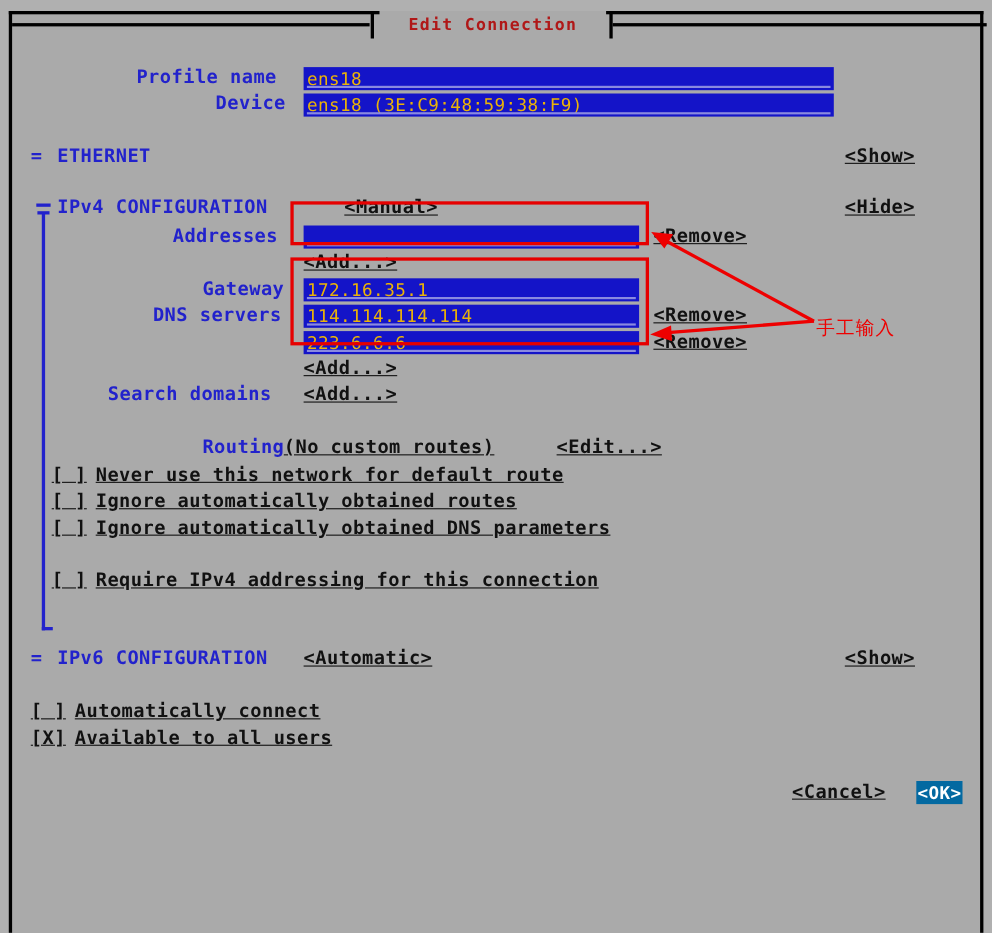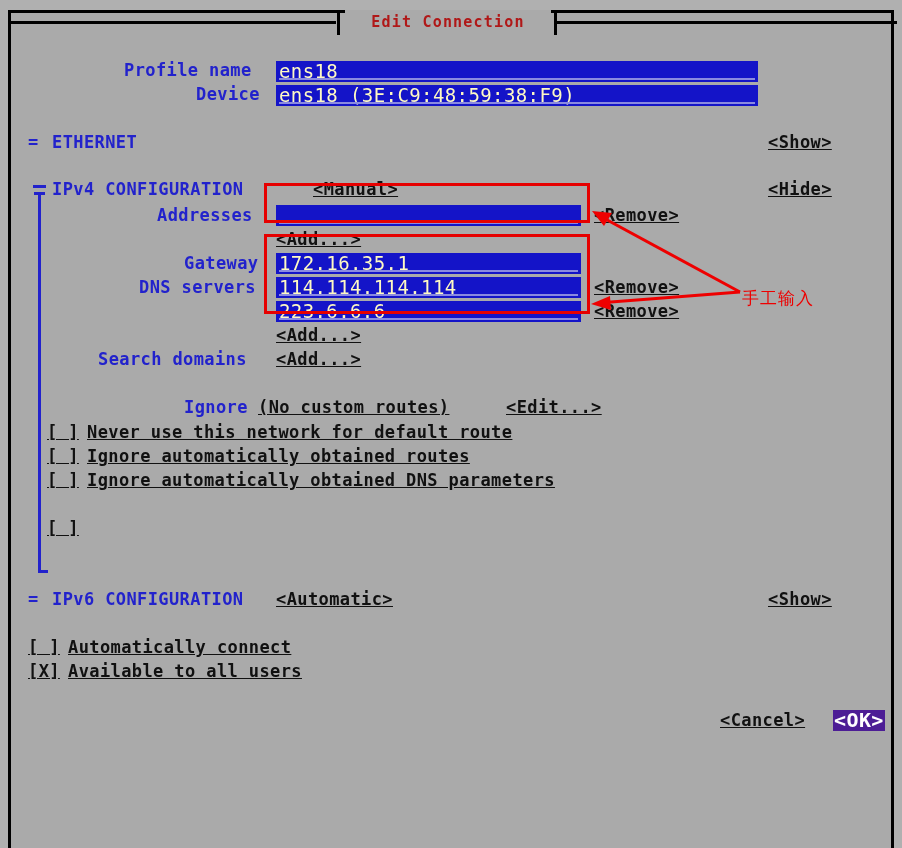--- a/index.html
+++ b/index.html
@@ -87,22 +87,22 @@
     position: absolute;
     background: #1414c8;
     height: 21px;
     box-sizing: border-box;
     overflow: hidden;
   }
   .field .val {
     position: absolute;
     left: 3px;
     top: 1px;
-    color: #fef9c3;
-    font-size: 19px;
+    color: #eab308;
+    font-size: 16px;
     line-height: 19px;
     white-space: pre;
     letter-spacing: 0.4px;
   }
   .field .rule {
     position: absolute;
     left: 3px;
     bottom: 2px;
     right: 3px;
     height: 2px;
@@ -161,24 +161,24 @@
     color: #ee0000;
     font-size: 17px;
     font-family: "DejaVu Sans", "Liberation Sans", sans-serif;
     white-space: pre;
     letter-spacing: 1px;
   }
 
   
   .btn-ok {
     position: absolute;
-    background: #4c1d95;
+    background: #0369a1;
     color: #ffffff;
     font-weight: bold;
-    font-size: 20px;
+    font-size: 16px;
     line-height: 21px;
     padding: 0 1px;
     white-space: pre;
     letter-spacing: 0.4px;
   }
 </style>
 </head>
 <body>
 
 <div id="screen">
@@ -244,34 +244,35 @@
       <span class="val">223.6.6.6</span>
       <span class="rule"></span>
     </div>
     <div class="t lbl-black" style="left:583px; top:289px;">&lt;Remove&gt;</div>
 
     <div class="t lbl-black" style="left:265px; top:313px;">&lt;Add...&gt;</div>
 
     <div class="t lbl-blue" style="left:87px; top:337px;">Search domains</div>
     <div class="t lbl-black" style="left:265px; top:337px;">&lt;Add...&gt;</div>
 
-    <div class="t lbl-blue" style="left:173px; top:385px;">Ignore</div>
+    <div class="t lbl-blue" style="left:173px; top:385px;">Routing</div>
     <div class="t lbl-black" style="left:247px; top:385px;text-align:center;">(No custom routes)</div>
     <div class="t lbl-black" style="left:495px; top:385px;">&lt;Edit...&gt;</div>
 
     <div class="t lbl-black" style="left:36px; top:410px;">[ ]</div>
     <div class="t lbl-black" style="left:76px; top:410px;">Never use this network for default route</div>
 
     <div class="t lbl-black" style="left:36px; top:434px;">[ ]</div>
     <div class="t lbl-black" style="left:76px; top:434px;">Ignore automatically obtained routes</div>
 
     <div class="t lbl-black" style="left:36px; top:458px;">[ ]</div>
     <div class="t lbl-black" style="left:76px; top:458px;">Ignore automatically obtained DNS parameters</div>
 
     <div class="t lbl-black" style="left:36px; top:506px;">[ ]</div>
+    <div class="t lbl-black" style="left:76px; top:506px;">Require IPv4 addressing for this connection</div>
 
     <div class="t lbl-blue" style="left:17px; top:577px;">=</div>
     <div class="t lbl-blue" style="left:41px; top:577px;">IPv6 CONFIGURATION</div>
     <div class="t lbl-black" style="left:265px; top:577px;">&lt;Automatic&gt;</div>
     <div class="t lbl-black" style="left:757px; top:577px;">&lt;Show&gt;</div>
 
     <div class="t lbl-black" style="left:17px; top:625px;">[ ]</div>
     <div class="t lbl-black" style="left:57px; top:625px;">Automatically connect</div>
 
     <div class="t lbl-black" style="left:17px; top:649px;">[X]</div>

